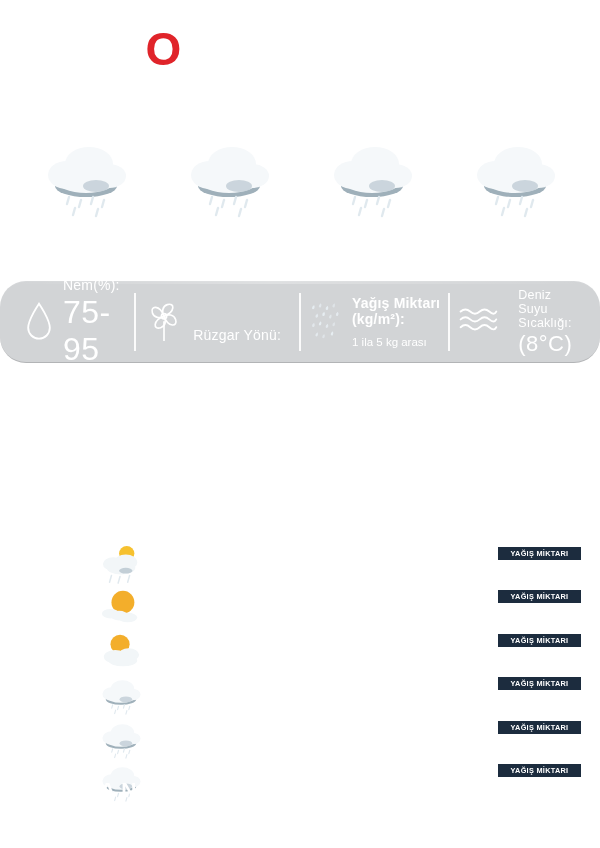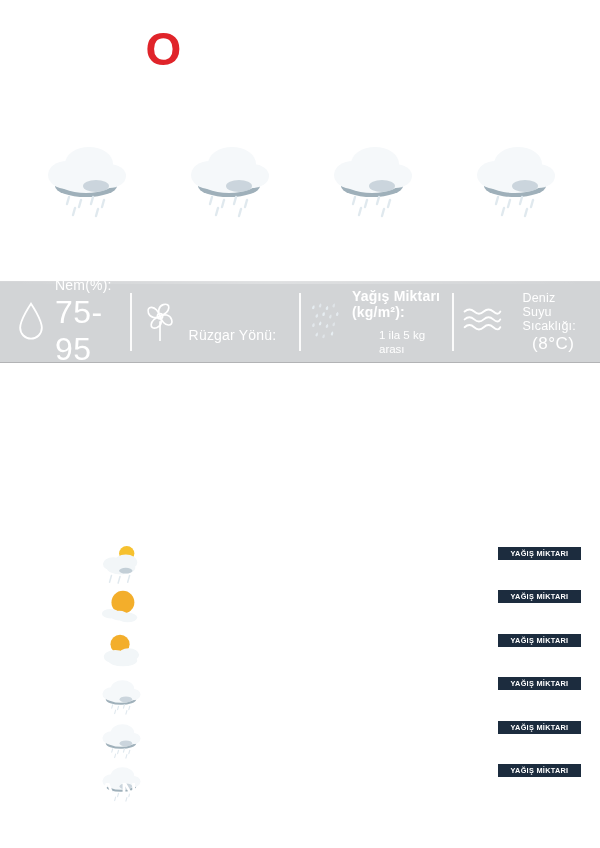--- a/index.html
+++ b/index.html
@@ -31,31 +31,31 @@
   
   .dayparts{display:flex;justify-content:space-between;padding:12px 14px 0;}
   .daypart{width:25%;text-align:center;}
   .dp-label{font-size:25px;font-weight:bold;letter-spacing:.5px;}
   .dp-icon svg{width:108px;height:86px;margin-top:2px;}
   .dp-temp{font-size:29px;font-weight:bold;margin-top:-2px;}
 
   
   .cond-band{display:flex;align-items:center;margin-top:26px;height:80px;
     background:rgba(8,18,28,.18);border-top:1px solid rgba(255,255,255,.08);
-    border-bottom:1px solid rgba(0,0,0,.15);padding:0 8px;}
+    border-bottom:1px solid rgba(0,0,0,.15);padding:0 16px;border-radius:26px;}
   .cond-item{display:flex;align-items:center;gap:9px;padding:0 8px;box-sizing:border-box;}
   .cond-1{width:122px;} .cond-2{width:168px;} .cond-3{width:152px;} .cond-4{width:138px;gap:20px;}
   .cond-divider{width:2px;height:58px;background:rgba(255,255,255,.9);flex:none;}
   .cond-text{display:flex;flex-direction:column;}
   .cond-label{font-size:14px;letter-spacing:.2px;}
   .cond-note{font-size:10.5px;font-weight:bold;line-height:1.25;margin-top:2px;}
   .cond-value{font-size:32px;letter-spacing:.5px;margin-top:1px;}
   .cond-2 .cond-label{font-size:14px;margin-top:25px;} .cond-2 .cond-value{font-size:19px;}
-  .cond-3 .cond-label{font-size:14px;font-weight:bold;} .cond-3 .cond-note{font-weight:normal;font-size:11.5px;margin-top:8px;margin-left:27px;}
-  .cond-4 .cond-label{font-size:12.5px;} .cond-4 .cond-value{font-size:17px;text-align:center;}
+  .cond-3 .cond-label{font-size:14px;font-weight:bold;} .cond-3 .cond-note{font-weight:normal;font-size:11.5px;margin-top:8px;}
+  .cond-4 .cond-label{font-size:12.5px;} .cond-4 .cond-value{font-size:22px;}
   .cond-icon svg{display:block;}
 
   
   .warning{display:flex;align-items:center;padding:12px 15px 0;}
   .warning-title{font-size:47px;font-weight:bold;letter-spacing:-1px;flex:none;margin-right:12px;}
   .warning-box{border-left:2.5px solid #fff;background:rgba(255,255,255,.045);
     padding:7px 6px 7px 10px;font-size:11.4px;font-weight:bold;line-height:1.5;
     text-align:justify;letter-spacing:.1px;}
 
   

